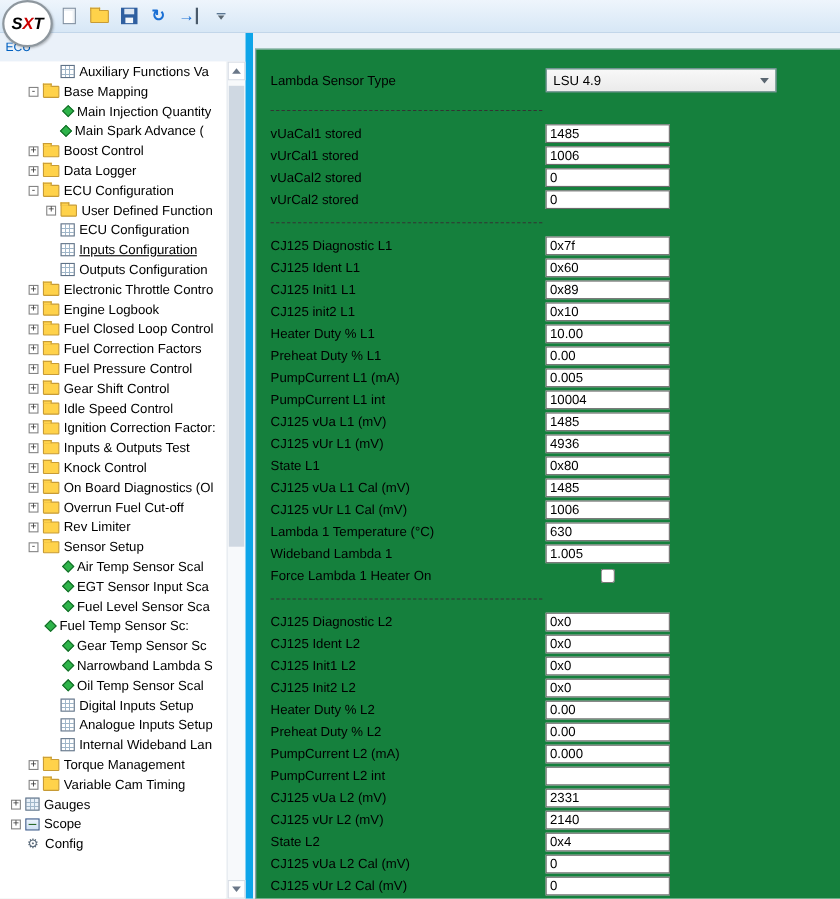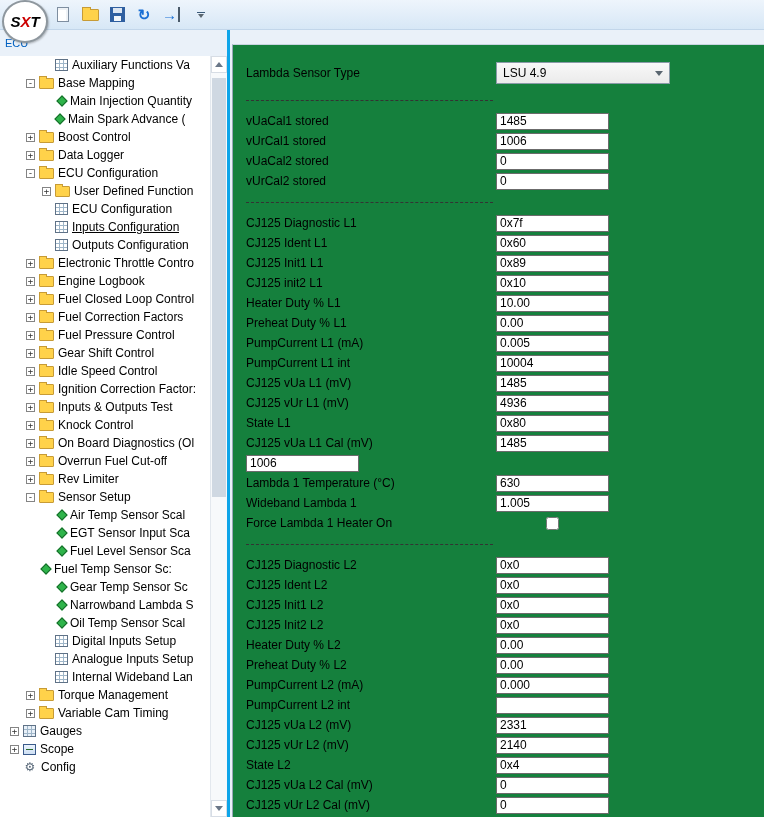--- a/index.html
+++ b/index.html
@@ -37,21 +37,21 @@
   .logo {
     position:absolute; top:0; left:2px; width:46px; height:43px; z-index:5;
     background:#fff; border:2px solid #8e979e; border-radius:50%;
     display:flex; align-items:center; justify-content:center;
     font-size:15px; font-weight:bold; font-style:italic;
     box-shadow:1px 1px 2px rgba(0,0,0,.25);
   }
 
   
   .main { position:absolute; top:30px; left:0; right:0; bottom:0; background:#eaf1f9; }
-  .left-panel { position:absolute; left:0; top:0; width:230px; bottom:0; background:#fff; border-right:3px solid #0ea5e9; }
+  .left-panel { position:absolute; left:0; top:0; width:230px; bottom:0; background:#fff; border-right:7px solid #0ea5e9; }
   .panel-header { height:26px; background:#eaf1f9; color:var(--header,#0060c0); font-size:11px; padding:7px 0 0 5px; }
   .tree { position:absolute; top:26px; left:0; right:18px; bottom:0; overflow:hidden; background:#fff; }
 
   .tree-item { height:18px; display:flex; align-items:center; white-space:nowrap; overflow:hidden; }
   .expander {
     width:9px; height:9px; flex:none; border:1px solid #848484; background:#fff;
     font-family:"DejaVu Sans Mono", monospace; font-size:9px; line-height:7px;
     text-align:center; margin-right:4px; color:#333;
   }
   .expander.hidden { visibility:hidden; }
@@ -86,21 +86,21 @@
     border-left:1px solid #98a8b8; border-top:1px solid #c8d4e0;
     padding:16px 0 0 13px; overflow:hidden;
   }
   .frow { display:flex; align-items:center; height:20px; }
   .combo-row { height:24px; margin-bottom:4px; }
   .flabel { width:250px; flex:none; }
   .val-input { width:113px; height:17px; border:1px solid #6b6b6b; font-size:12px; font-family:inherit; padding:0 3px; background:#fff; }
   .sep-row { height:22px; display:flex; align-items:center; }
   .sep-line { width:247px; border-top:1px dashed #333; }
   .combo {
-    width:174px; height:22px; border:1px solid #8a9aa8;
+    width:210px; height:22px; border:1px solid #8a9aa8;
     background:linear-gradient(#f8f8f8,#ebebeb);
     display:flex; align-items:center; justify-content:space-between; padding:0 6px;
   }
   .cb-wrap { width:113px; display:flex; justify-content:center; }
   input[type=checkbox] { width:13px; height:13px; margin:0; }
 </style>
 </head>
 <body>
 
 <div class="toolbar">
@@ -420,20 +420,21 @@
       </div>
       <div class="frow">
         <span class="flabel">State L1</span>
         <input class="val-input" type="text" value="0x80" style="">
       </div>
       <div class="frow">
         <span class="flabel">CJ125 vUa L1 Cal (mV)</span>
         <input class="val-input" type="text" value="1485" style="">
       </div>
       <div class="frow">
+        <span class="flabel">CJ125 vUr L1 Cal (mV)</span>
         <input class="val-input" type="text" value="1006" style="">
       </div>
       <div class="frow">
         <span class="flabel">Lambda 1 Temperature (°C)</span>
         <input class="val-input" type="text" value="630" style="">
       </div>
       <div class="frow">
         <span class="flabel">Wideband Lambda 1</span>
         <input class="val-input" type="text" value="1.005" style="">
       </div>

